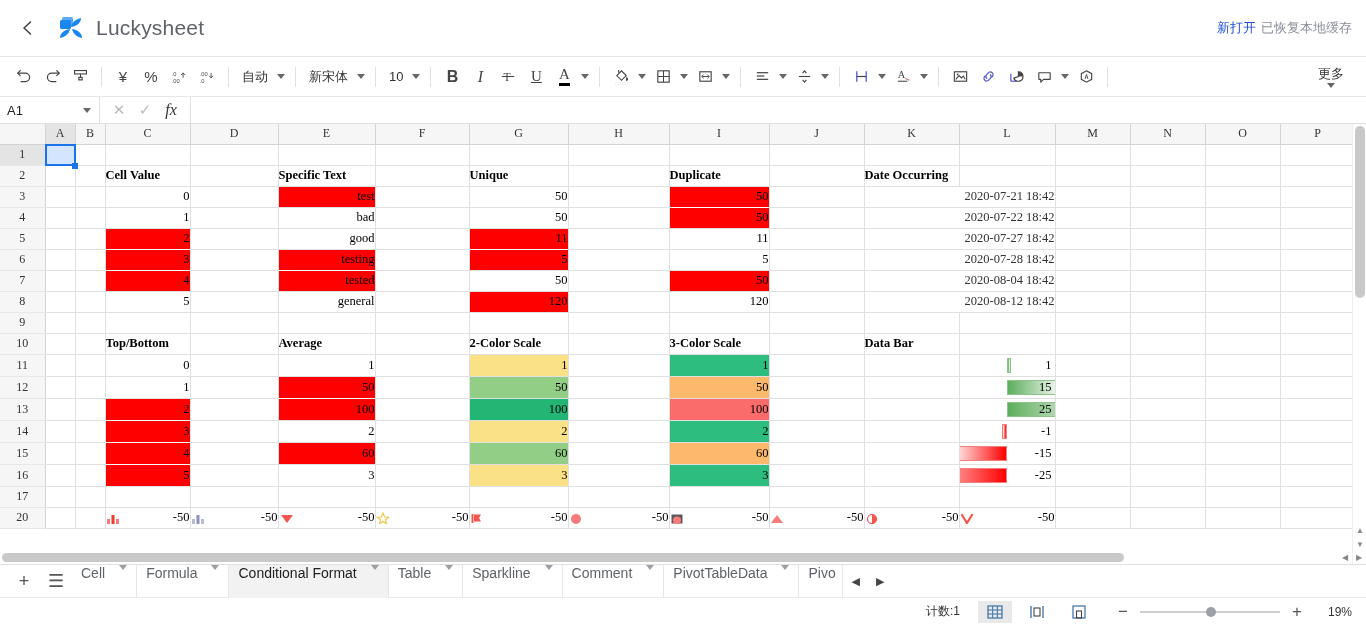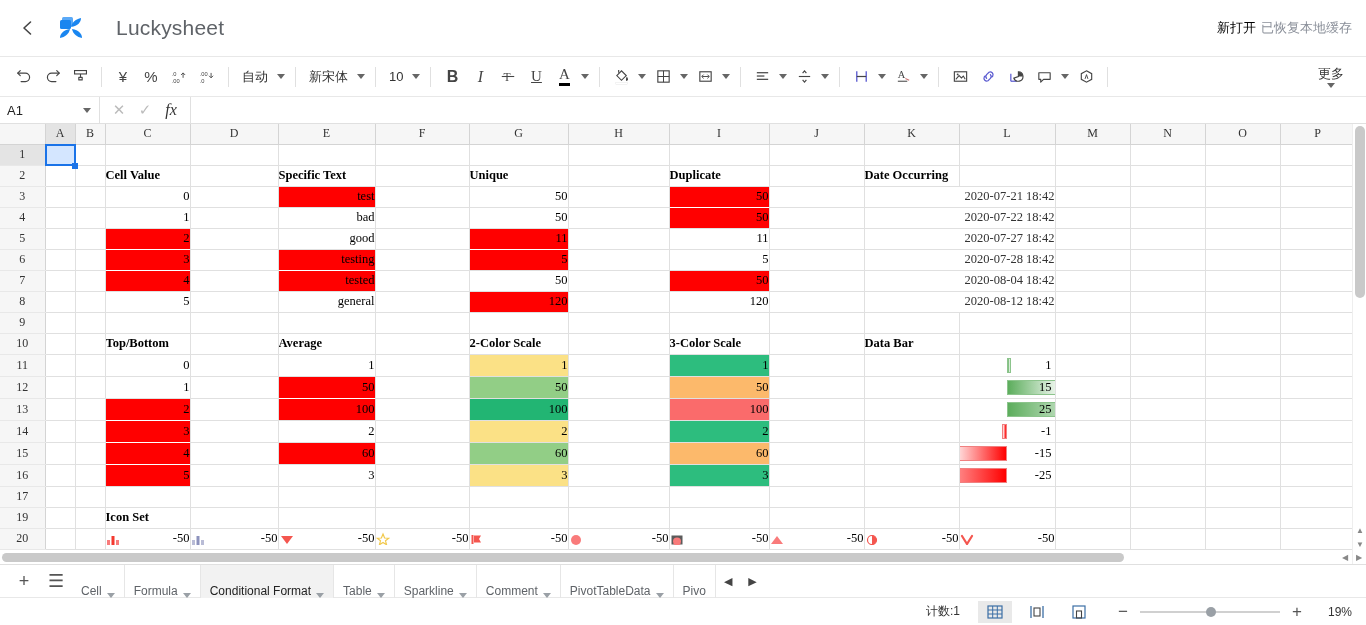--- a/index.html
+++ b/index.html
@@ -14,30 +14,30 @@
   .titlebar {
     height: 57px; display: flex; align-items: center;
     border-bottom: 1px solid #e8e8e8; position: relative; background:#fff;
   }
   .back-btn {
     width: 56px; height: 56px; display: flex; align-items: center; justify-content: center;
     cursor: pointer;
   }
   .back-btn svg { display:block; }
   .brand { display: flex; align-items: center; gap: 10px; }
-  .brand-name { font-size: 21px; color: #5f6368; letter-spacing: .2px; margin-left: 20px; }
+  .brand-name { font-size: 21px; color: #5f6368; letter-spacing: .2px; }
   .doc-title {
     position: absolute; left: 0; right: 0; text-align: center;
     font-size: 17px; color: #333; pointer-events: none;
   }
   .header-right {
     position: absolute; right: 14px; top: 19px;
     font-size: 13px; color: #8a8f99; display:flex; gap:5px;
   }
-  .header-right .dim { color: #000000; }
+  .header-right .dim { color: #1d4ed8; }
 
   
   .toolbar {
     height: 40px; display: flex; align-items: center; padding: 0 10px;
     border-bottom: 1px solid #e8e8e8; background: #fff; gap: 0px;
   }
   .tb {
     height: 28px; min-width: 28px; display: flex; align-items: center; justify-content: center;
     color: #444; cursor: pointer; border-radius: 2px; padding: 0 4px;
     font-size: 15px;
@@ -127,21 +127,21 @@
           justify-content:center; color:#888; font-size:8px; cursor:pointer;}
 
   
   .sheetbar {
     height: 33px; display: flex; align-items: center; border-top: 1px solid #e0e0e0;
     background: #fff; padding-left: 8px; gap: 0px;
   }
   .sb-icon { width: 32px; height: 32px; display:flex;align-items:center;justify-content:center;
              color:#555; font-size:18px; cursor:pointer; }
   .tabs { display:flex; align-items:stretch; height:33px; overflow:hidden; }
-  .tab { display:flex; align-items:flex-end; gap:5px; padding: 0 9px; font-size:12px;
+  .tab { display:flex; align-items:flex-start; gap:14px; padding: 0 9px; font-size:14px;
          color:#5f6368; border-right:1px solid #e6e6e6; cursor:pointer; white-space:nowrap;}
   .tab.active { background:#f2f2f2; color:#222; }
   .tab .caret { border-top-color:#9aa0a6; }
   .tab.clipped { max-width: 44px; overflow:hidden; }
   .tab-nav { display:flex; align-items:center; padding-left:8px; gap:16px; }
   .tab-nav span { color:#444; font-size:11px; cursor:pointer; }
 
   
   .statusbar { height: 28px; display:flex; align-items:center; justify-content:flex-end;
                gap: 0px; border-top:1px solid #e8e8e8; padding-right: 14px; background:#fff;}
@@ -780,39 +780,20 @@
       <td class="cell"></td>
           <td class="cell"></td>
       <td class="cell"></td>
           <td class="cell"></td>
       <td class="cell"></td>
           <td class="cell"></td>
       <td class="cell"></td>
           <td class="cell"></td>
     </tr>
 
-    <tr>
-      <td class="rowhead">19</td>
-      <td class="cell"></td>
-      <td class="cell"></td>
-      <td class="cell hdr">Icon Set</td>
-      <td class="cell"></td>
-          <td class="cell"></td>
-      <td class="cell"></td>
-          <td class="cell"></td>
-      <td class="cell"></td>
-          <td class="cell"></td>
-      <td class="cell"></td>
-          <td class="cell"></td>
-      <td class="cell"></td>
-          <td class="cell"></td>
-      <td class="cell"></td>
-          <td class="cell"></td>
-      <td class="cell"></td>
-    </tr>
 
     <tr>
       <td class="rowhead">20</td>
       <td class="cell"></td>
       <td class="cell"></td>
       <td class="cell">
         <div class="iconcell">
           <svg class="ic" width="14" height="13" viewBox="0 0 14 13">
             <rect x="1" y="8" width="3" height="5" fill="#f97b7b"></rect>
                 <rect x="5.5" y="4" width="3" height="9" fill="#f4392f"></rect>

